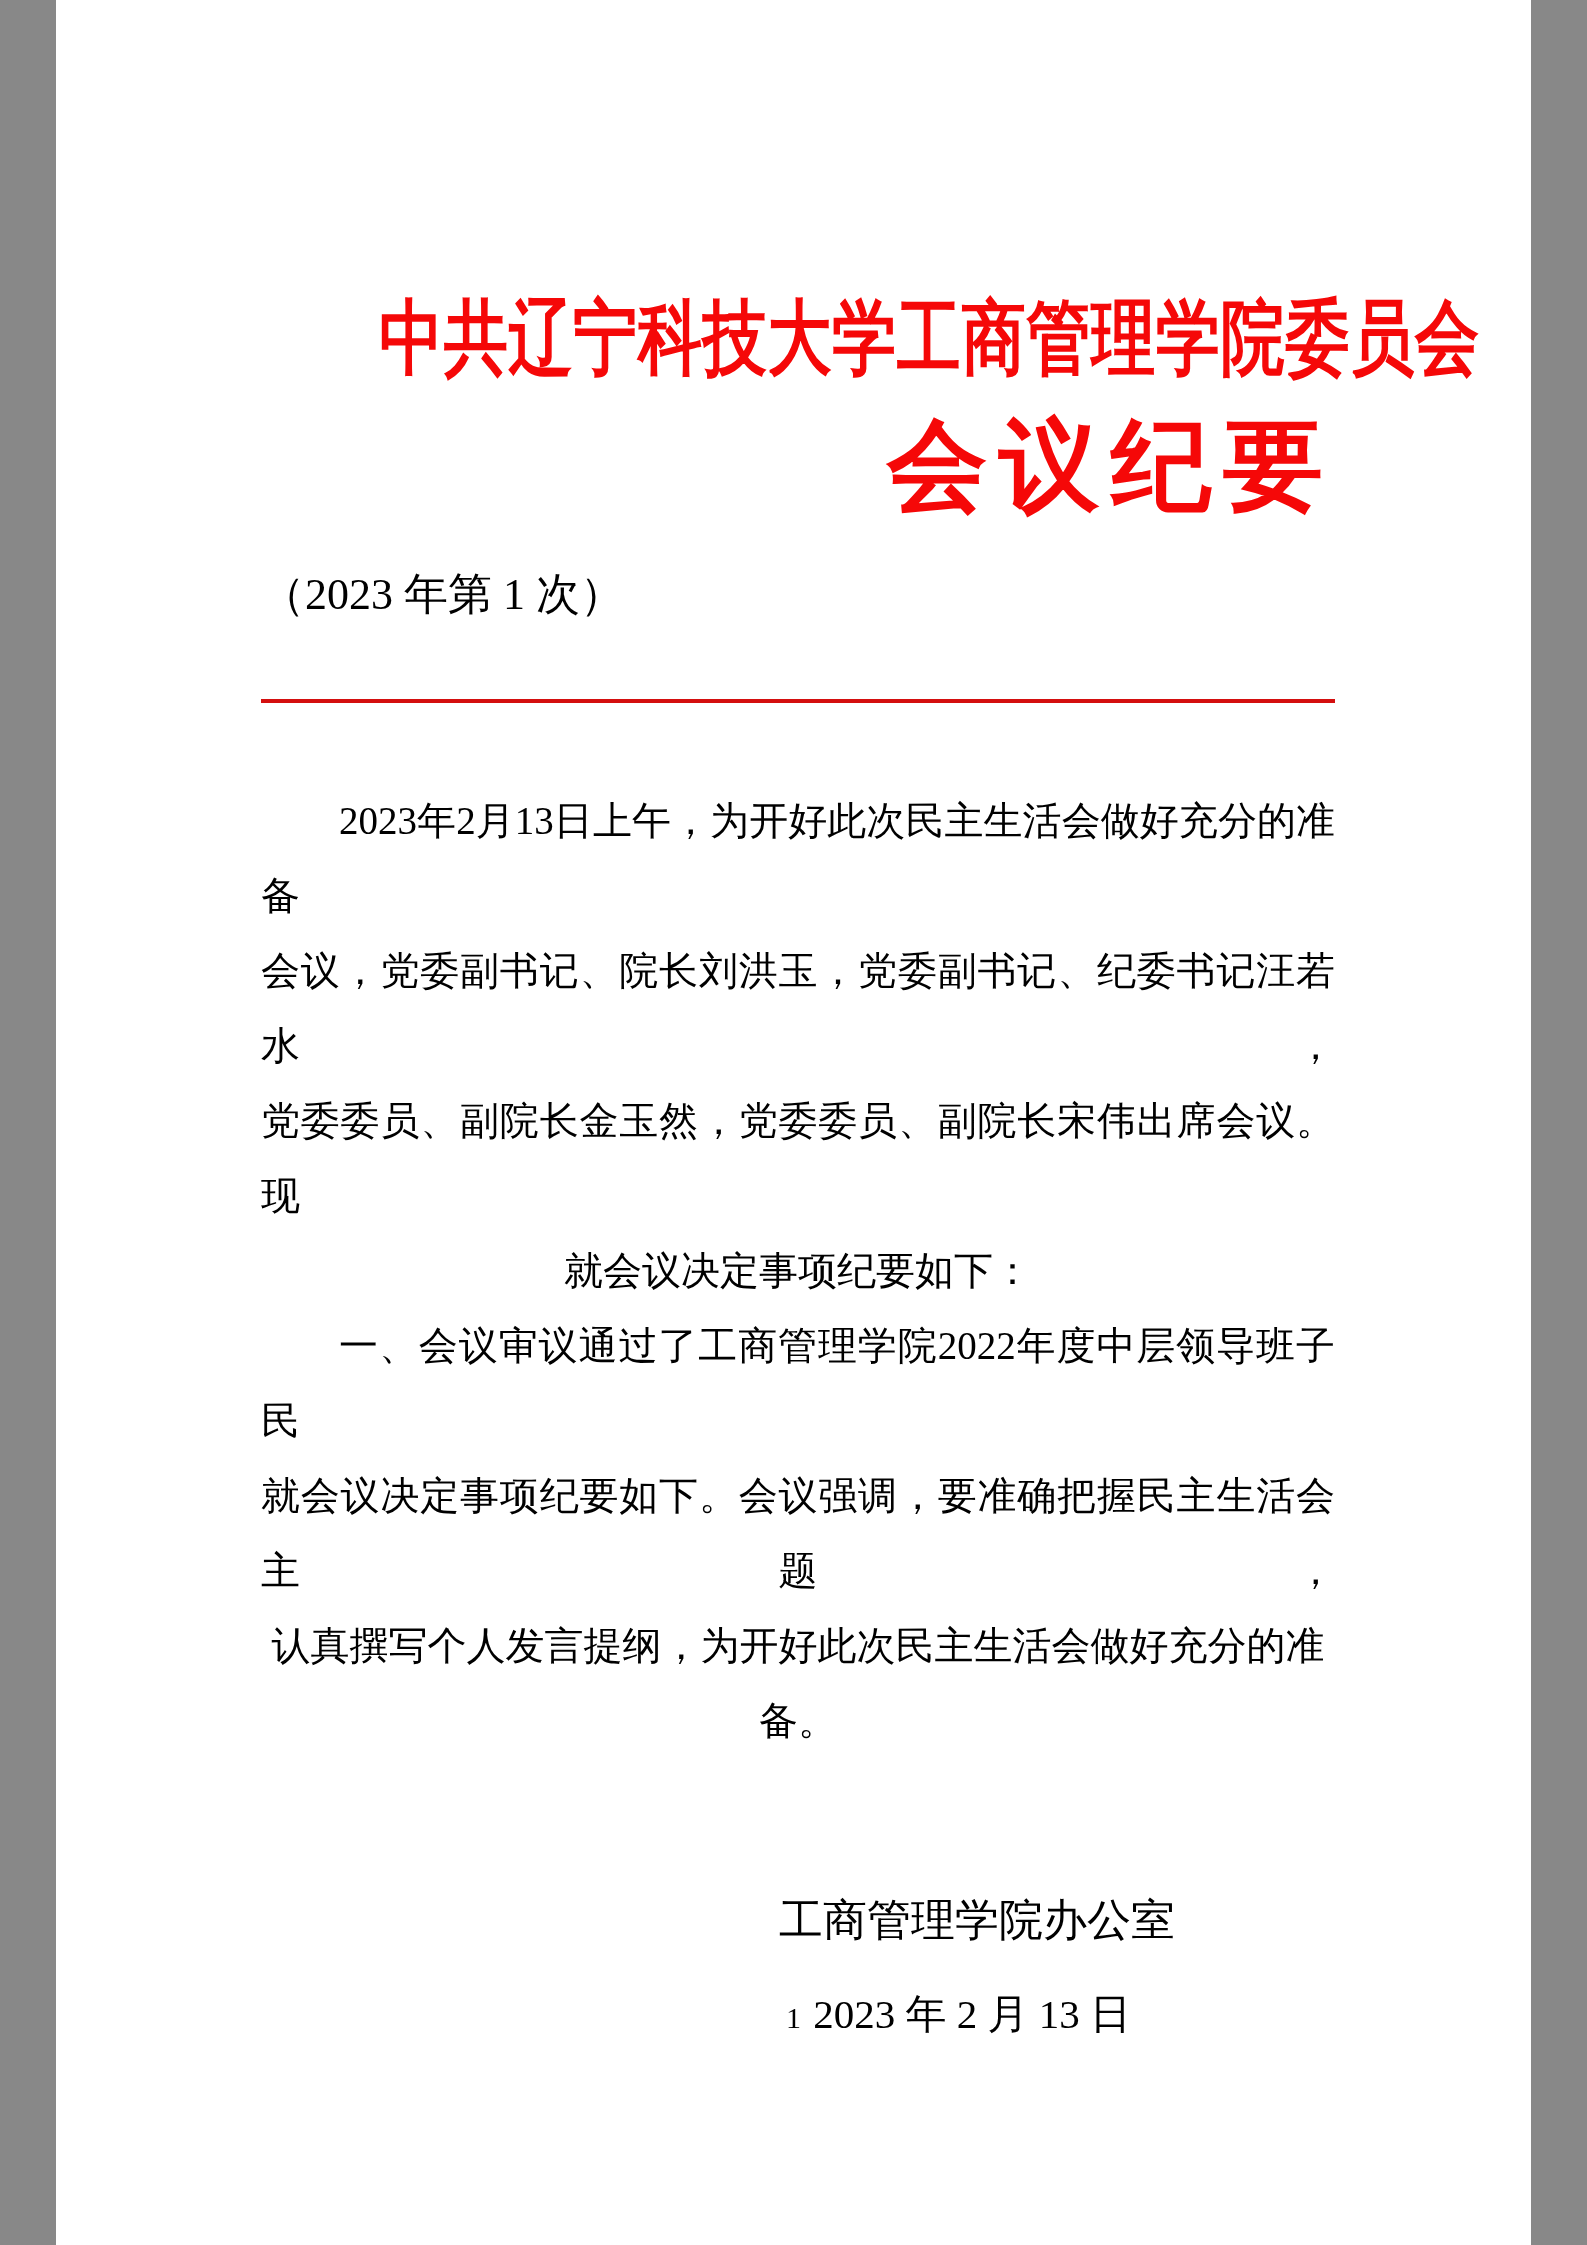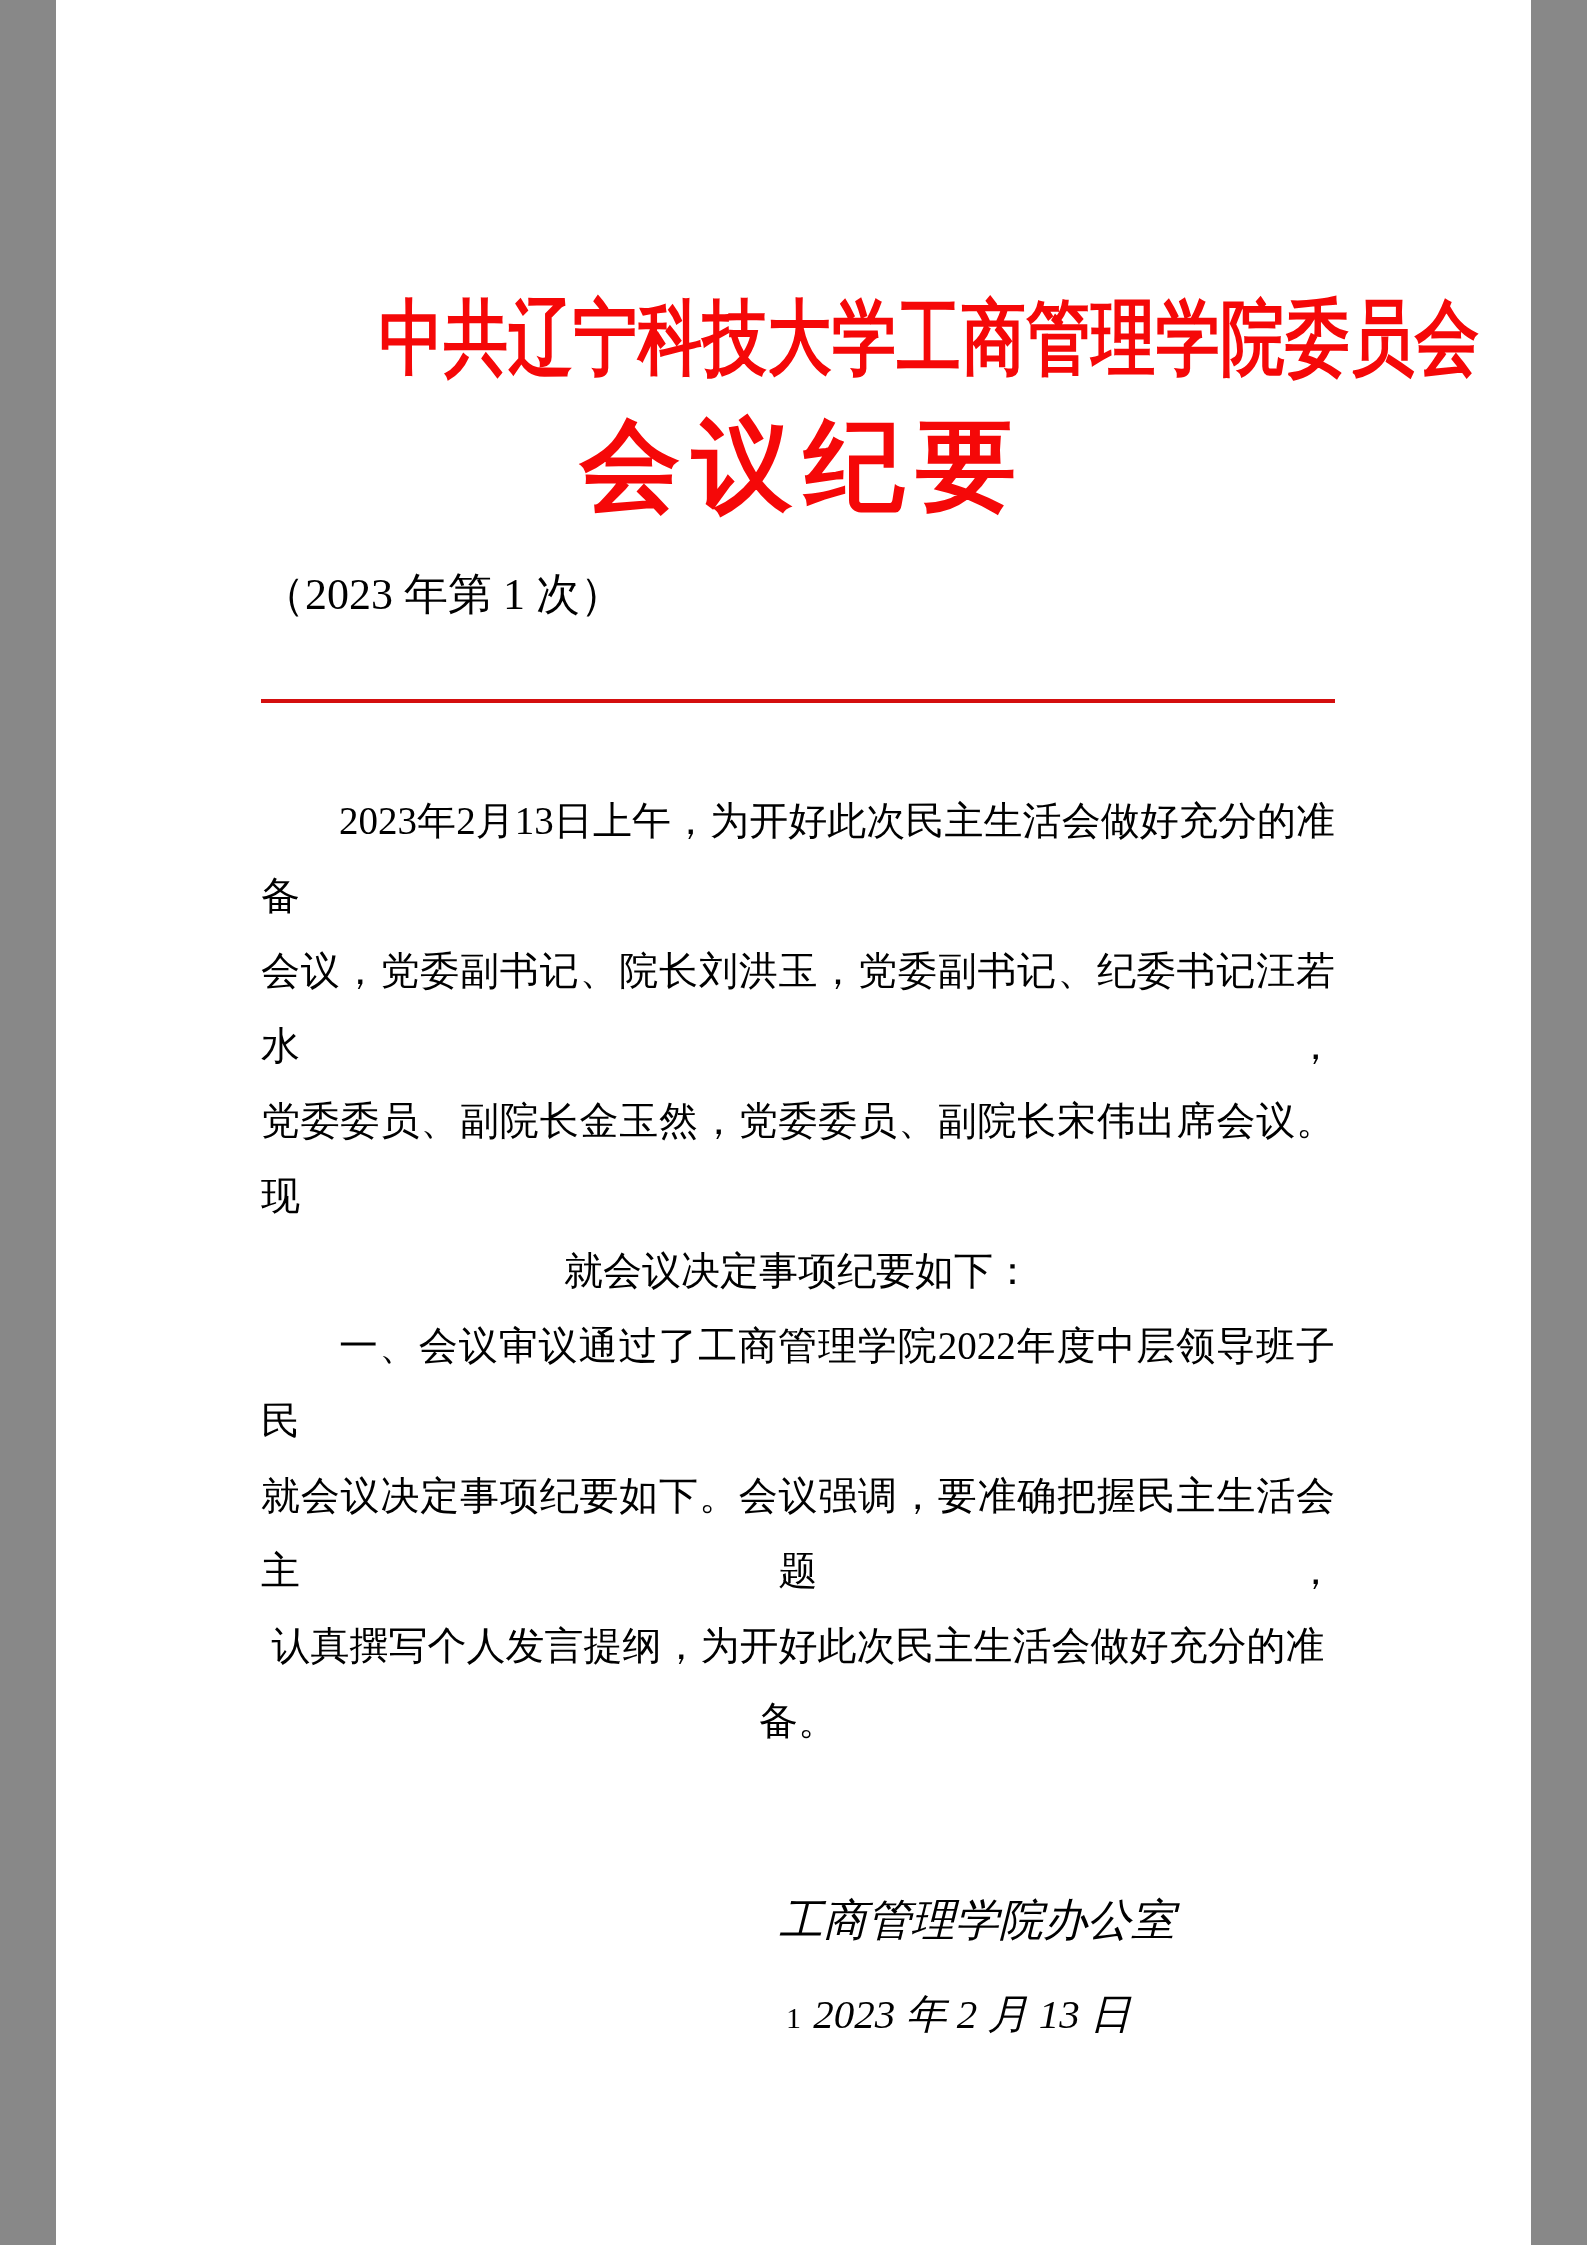--- a/index.html
+++ b/index.html
@@ -27,21 +27,21 @@
     font-size: 82px;
     line-height: 1.12;
     white-space: nowrap;
     transform: scaleX(0.78);
     transform-origin: 50% 50%;
     letter-spacing: 1px;
   }
   
   .doc-type {
     margin-top: 26px;
-    text-align: center;
+    text-align: right;
     color: var(--title-red, #f50808);
     font-family: "Liberation Sans", "DejaVu Sans", sans-serif;
     font-weight: 700;
     font-size: 100px;
     line-height: 1.1;
     letter-spacing: 12px;
     text-indent: 12px; 
     white-space: nowrap;
   }
   
@@ -69,21 +69,20 @@
   .body-line.fill {
     text-align: justify;
     text-align-last: justify;
   }
   .body-line.first {
     text-indent: 2em;
   }
   .sig-block {
     margin-top: 132px;
     text-align: right;
-    font-style: italic;
   }
   .sig {
     padding-right: 160px;
     font-size: 44px;
     line-height: 62px;
   }
   .sig-date {
     margin-top: 34px;
     padding-right: 204px;
     font-size: 41px;

